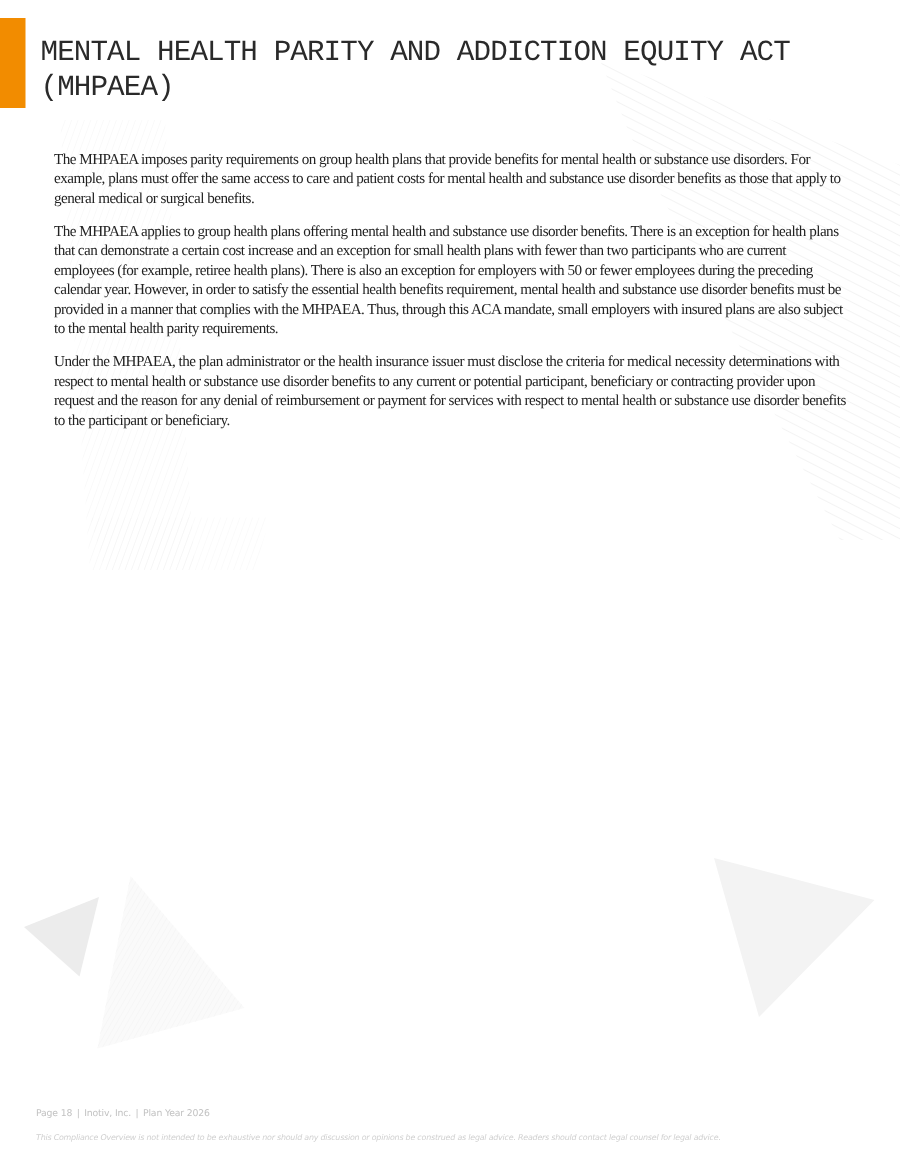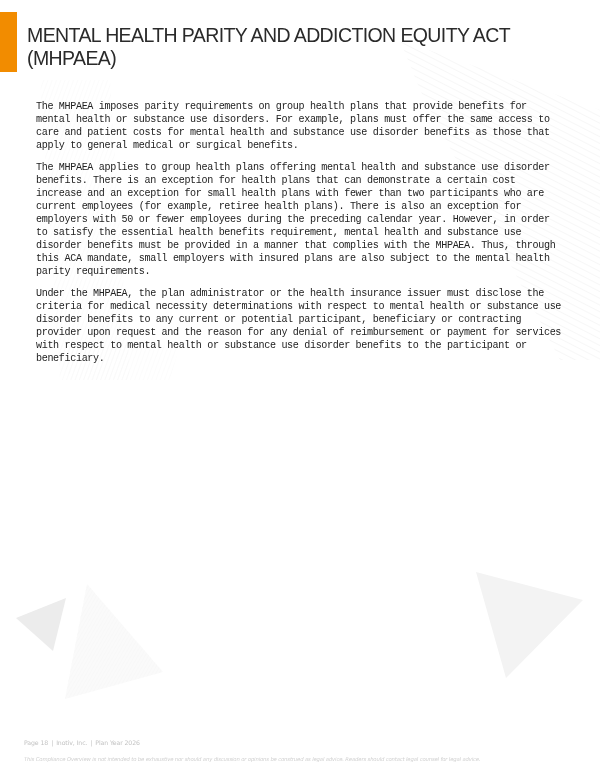--- a/index.html
+++ b/index.html
@@ -30,38 +30,38 @@
       height: 60px;
       background: #f28c00;
       z-index: 2;
     }
     .heading {
       position: absolute;
       left: 27px;
       top: 24px;
       width: 560px;
       margin: 0;
-      font-family: Liberation Sans, sans-serif;
+      font-family: Liberation Mono, monospace;
       font-weight: normal;
       font-size: 19.5px;
       line-height: 23px;
       letter-spacing: -0.6px;
       color: #2a2a2a;
       z-index: 2;
     }
     .content {
       position: absolute;
       left: 36px;
       top: 100px;
       width: 530px;
       z-index: 2;
     }
     .content p {
       margin: 0 0 9px 0;
-      font-family: Liberation Mono, monospace;
+      font-family: Liberation Serif, serif;
       font-size: 10.1px;
       line-height: 13px;
       letter-spacing: -0.35px;
       color: #222222;
     }
     .footer {
       position: absolute;
       left: 24px;
       top: 739px;
       width: 560px;

